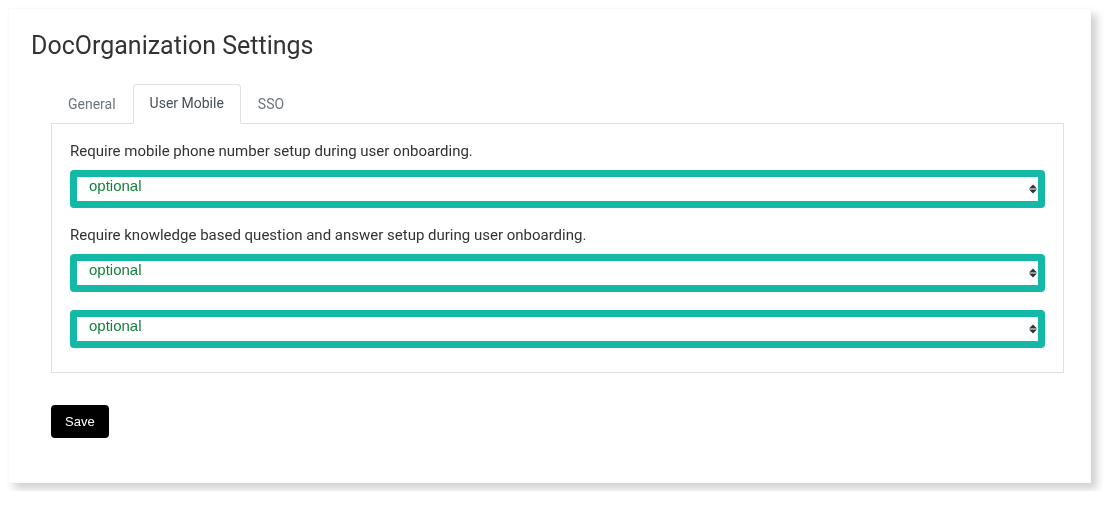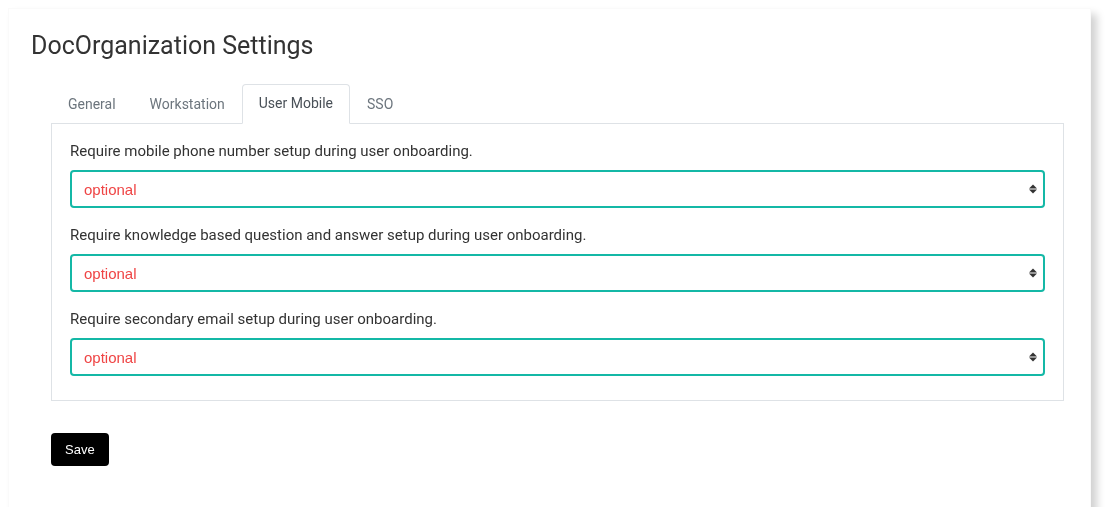--- a/index.html
+++ b/index.html
@@ -71,32 +71,31 @@
       margin-bottom: 10px;
       display: block;
     }
     .select-wrap {
       position: relative;
       width: 100%;
     }
     .select {
       width: 100%;
       height: 38px;
-      border: 2px solid #14b8a6;
+      border: 7px solid #14b8a6;
       border-radius: 4px;
       background: #fff;
       font-size: 15px;
-      color: #ef4444;
+      color: #15803d;
       padding: 0 30px 0 12px;
       appearance: none;
       -webkit-appearance: none;
       cursor: pointer;
       text-align: left;
       display: flex;
-      align-items: center;
     }
     .select-caret {
       position: absolute;
       right: 8px;
       top: 50%;
       transform: translateY(-50%);
       pointer-events: none;
       display: flex;
       flex-direction: column;
       gap: 1px;
@@ -127,21 +126,20 @@
   </style>
 </head>
 <body>
 
 <div class="panel">
   <h1 class="page-title">DocOrganization Settings</h1>
 
   <div class="tabs-wrap">
     <div class="tabs">
       <div class="tab">General</div>
-      <div class="tab">Workstation</div>
       <div class="tab active">User Mobile</div>
       <div class="tab">SSO</div>
     </div>
 
     <div class="tab-content">
 
       <div class="field-block">
         <label class="field-label">Require mobile phone number setup during user onboarding.</label>
         <div class="select-wrap">
           <button class="select">
@@ -161,21 +159,20 @@
             <span>optional</span>
           </button>
           <span class="select-caret">
             <span class="caret-up"></span>
             <span class="caret-down"></span>
           </span>
         </div>
       </div>
 
       <div class="field-block">
-        <label class="field-label">Require secondary email setup during user onboarding.</label>
         <div class="select-wrap">
           <button class="select">
             <span>optional</span>
           </button>
           <span class="select-caret">
             <span class="caret-up"></span>
             <span class="caret-down"></span>
           </span>
         </div>
       </div>

